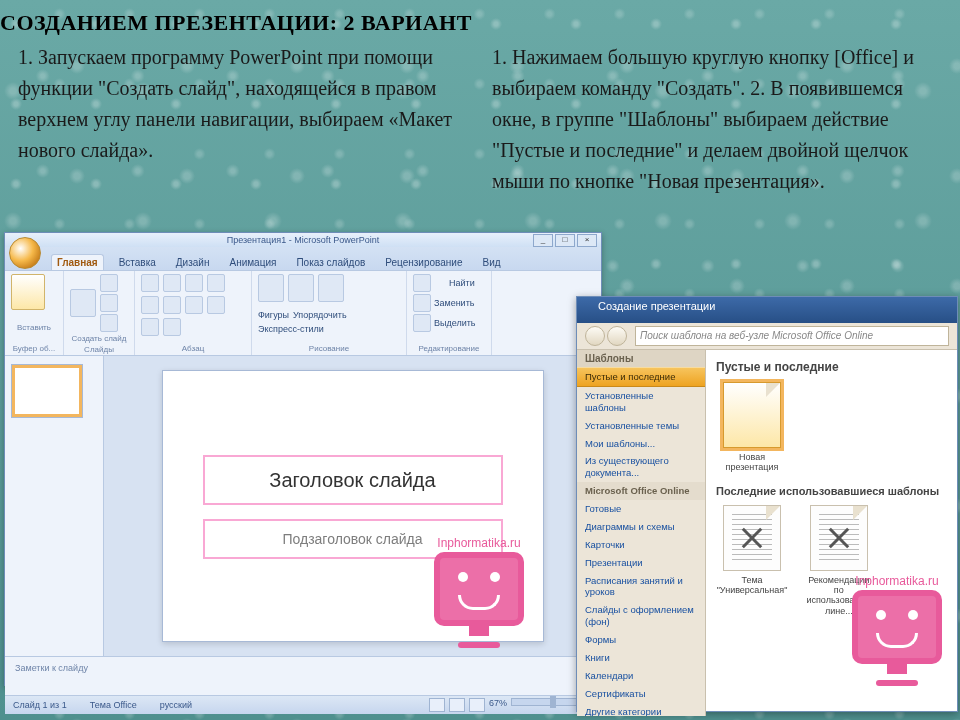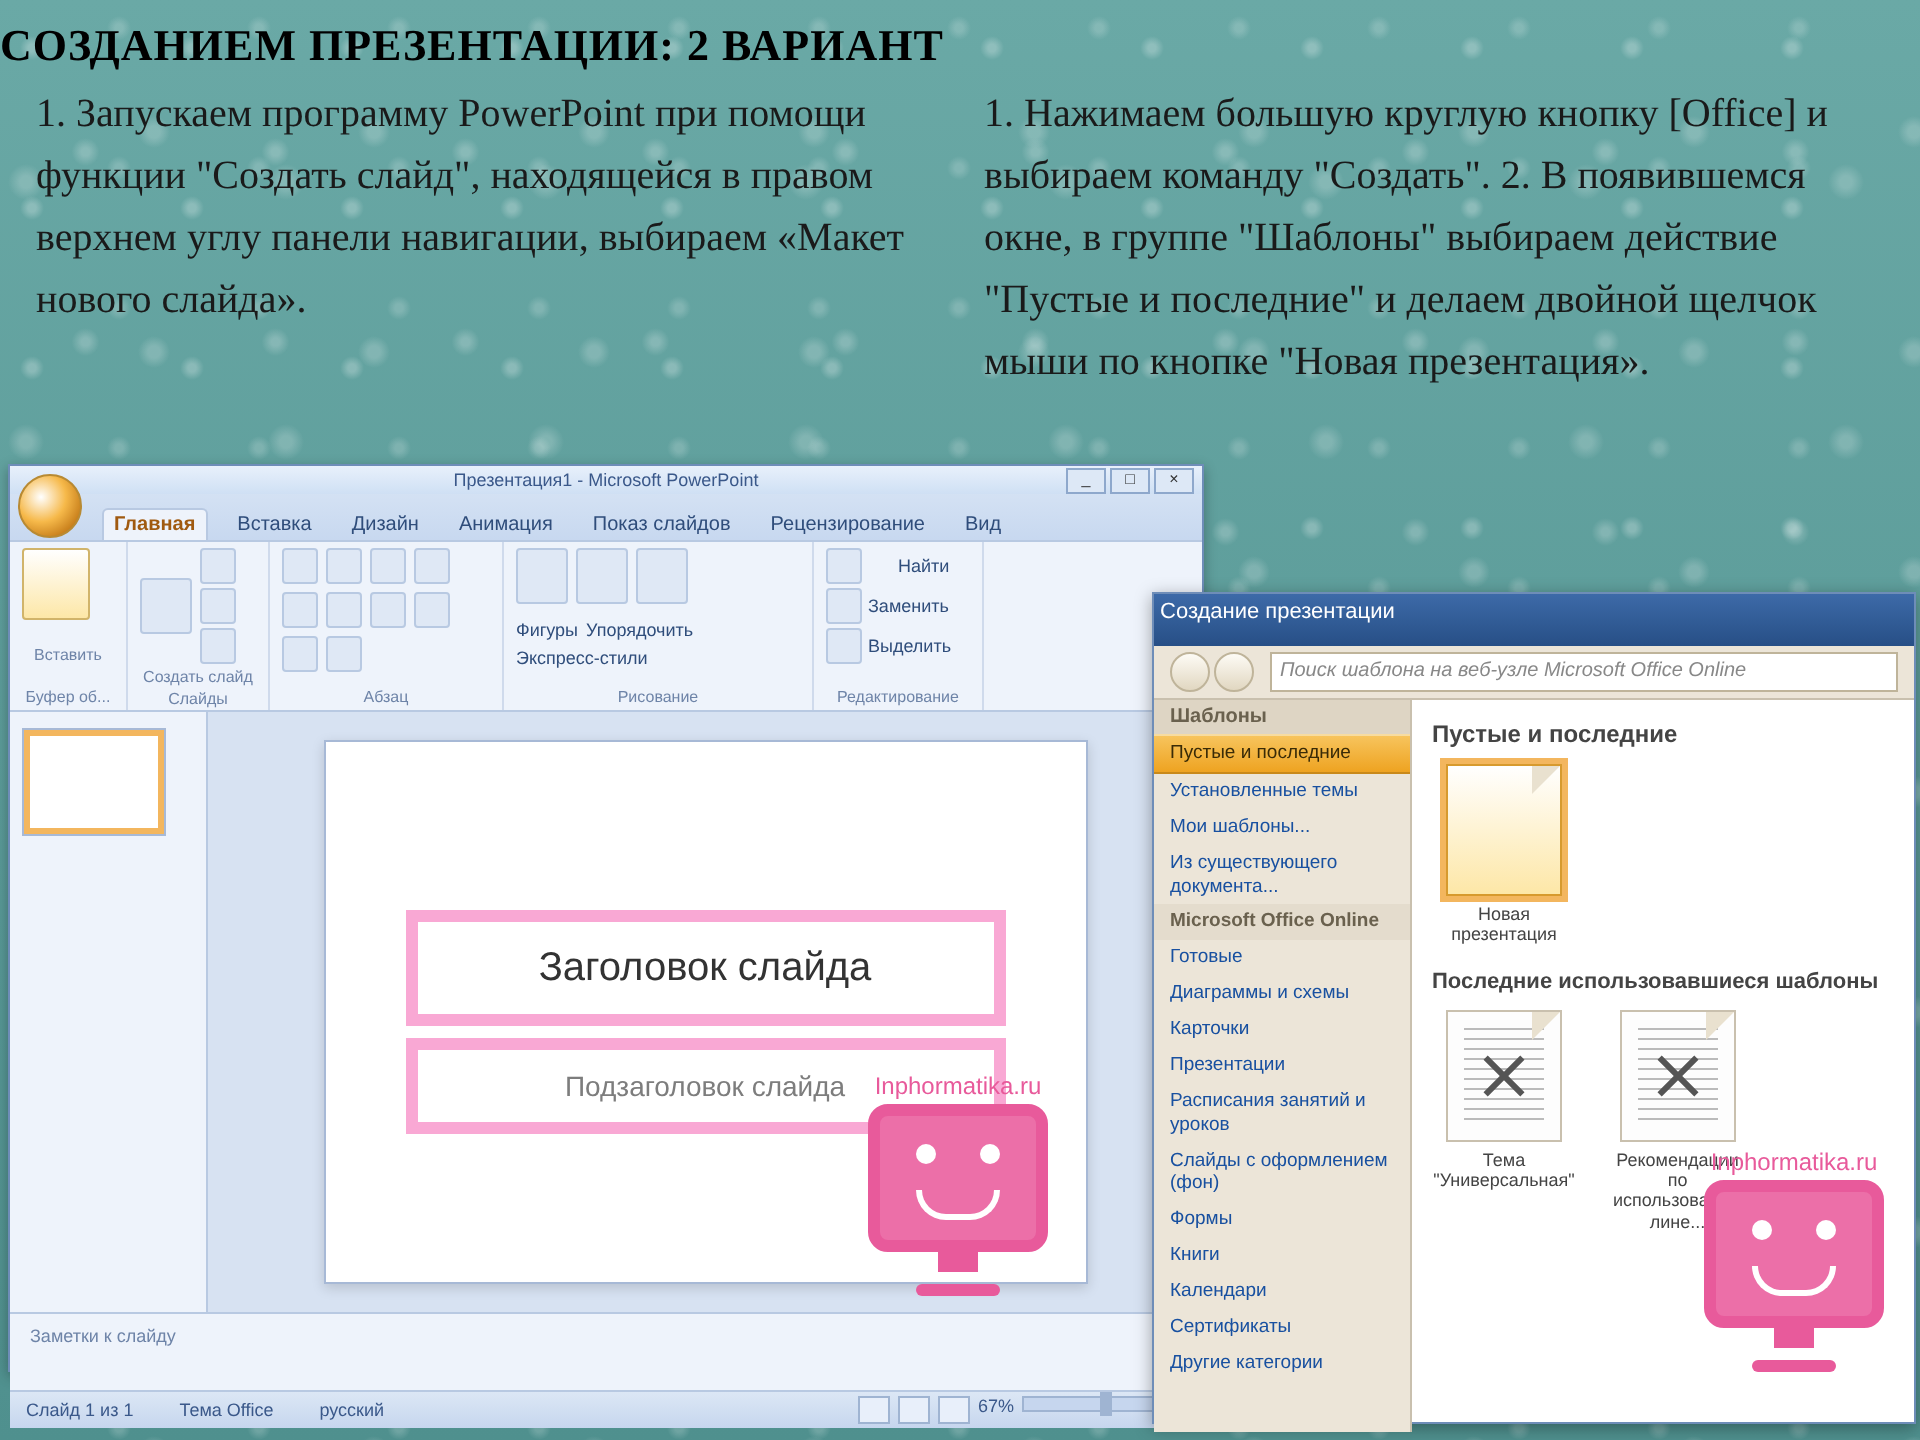--- a/index.html
+++ b/index.html
@@ -46,36 +46,36 @@
   .grp .lbl{font-size:8px;color:#6e84a8;text-align:center;margin-top:2px}
   .ic{width:16px;height:16px;background:#dfe8f5;border:1px solid #b8c9e2;border-radius:2px}
   .ic.big{width:32px;height:34px;background:linear-gradient(#fff,#fde7a7);border:1px solid #d1b46a}
   .ic.med{width:24px;height:26px}
   .link9{font-size:9px;color:#2f4d7b;white-space:nowrap}
   .pp-body{display:flex;height:300px}
   .pp-thumbs{width:86px;background:#eef3fb;border-right:1px solid #b8c9e2;padding:8px 6px}
   .thumb{width:70px;height:52px;background:#fff;border:1px solid #a7b9d6;box-shadow:0 0 0 3px #f3b65e inset}
   .pp-stage{flex:1;background:#d7e2f2;display:flex;align-items:center;justify-content:center}
   .slide{width:380px;height:270px;background:#fff;border:1px solid #a7b9d6;position:relative;box-shadow:0 2px 6px rgba(0,0,0,.15)}
-  .ph{position:absolute;border:6px solid #f9a8d4;left:40px;right:40px;text-align:center;color:#7d7d7d}
+  .ph{position:absolute;border:2px solid #f9a8d4;left:40px;right:40px;text-align:center;color:#7d7d7d}
   .ph.t{top:84px;height:46px;font-size:20px;line-height:46px;color:#333}
   .ph.s{top:148px;height:36px;font-size:14px;line-height:36px}
   .pp-notes{height:26px;background:#eef3fb;border-top:1px solid #b8c9e2;padding:6px 10px;color:#6e84a8}
   .pp-status{height:18px;background:linear-gradient(#dce7f5,#c6d6ee);border-top:1px solid #b8c9e2;display:flex;align-items:center;gap:16px;padding:0 8px;color:#3a588a;font-size:9px;justify-content:space-between}
   .pp-status .r{display:flex;gap:4px;align-items:flex-start}
   .vbtn{width:14px;height:12px;background:#e8effa;border:1px solid #9fb4d2}
   .zoom{width:80px;height:6px;background:#c6d6ee;border:1px solid #9fb4d2;position:relative}
   .zoom::after{content:"";position:absolute;left:38px;top:-3px;width:6px;height:12px;background:#9fb4d2}
   
   .npwin{
     position:absolute;left:576px;top:296px;width:380px;height:414px;
     font-family:"Segoe UI",Tahoma,sans-serif;font-size:10px;
     background:#fff;border:1px solid #6e8db8;box-shadow:0 2px 8px rgba(0,0,0,.35)
   }
-  .np-tb{height:20px;background:linear-gradient(#3d6aa8,#274f86);color:#fff;font-size:11px;padding:3px 3px}
+  .np-tb{height:20px;background:linear-gradient(#3d6aa8,#274f86);color:#fff;font-size:11px;padding:3px 21px}
   .np-top{height:26px;background:#ece5d8;border-bottom:1px solid #c9c0ae;display:flex;align-items:center;padding:0 8px;gap:8px}
   .np-nav{display:flex;gap:2px}
   .rnd{width:18px;height:18px;border-radius:50%;background:linear-gradient(#fdfbf5,#e1d7c1);border:1px solid #bfb49a}
   .np-search{flex:1;height:18px;border:1px solid #bfb49a;background:#fff;padding:0 4px;color:#888;font-style:italic;line-height:18px}
   .np-body{display:flex;height:366px}
   .np-side{width:128px;background:#ece5d8;border-right:1px solid #c9c0ae;overflow:hidden}
   .np-hdr{background:#ded5c4;color:#6a614e;font-weight:bold;padding:3px 8px;font-size:10px}
   .np-item{padding:3px 8px;color:#1850a0;font-size:9.5px;cursor:default;line-height:1.25}
   .np-item.sel{background:linear-gradient(#f7c45d,#eea321);color:#3a2b07;border-top:1px solid #f7dca0;border-bottom:1px solid #c9891a}
   .np-item.grey{color:#6a614e;font-weight:bold;background:#e4dccd}
@@ -232,20 +232,21 @@
     <div class="np-nav">
       <div class="rnd"></div>
       <div class="rnd"></div>
     </div>
     <div class="np-search">Поиск шаблона на веб-узле Microsoft Office Online</div>
   </div>
   <div class="np-body">
     <div class="np-side">
       <div class="np-hdr">Шаблоны</div>
       <div class="np-item sel">Пустые и последние</div>
+      <div class="np-item">Установленные шаблоны</div>
       <div class="np-item">Установленные темы</div>
       <div class="np-item">Мои шаблоны...</div>
       <div class="np-item">Из существующего документа...</div>
       <div class="np-item grey">Microsoft Office Online</div>
       <div class="np-item">Готовые</div>
       <div class="np-item">Диаграммы и схемы</div>
       <div class="np-item">Карточки</div>
       <div class="np-item">Презентации</div>
       <div class="np-item">Расписания занятий и уроков</div>
       <div class="np-item">Слайды с оформлением (фон)</div>

